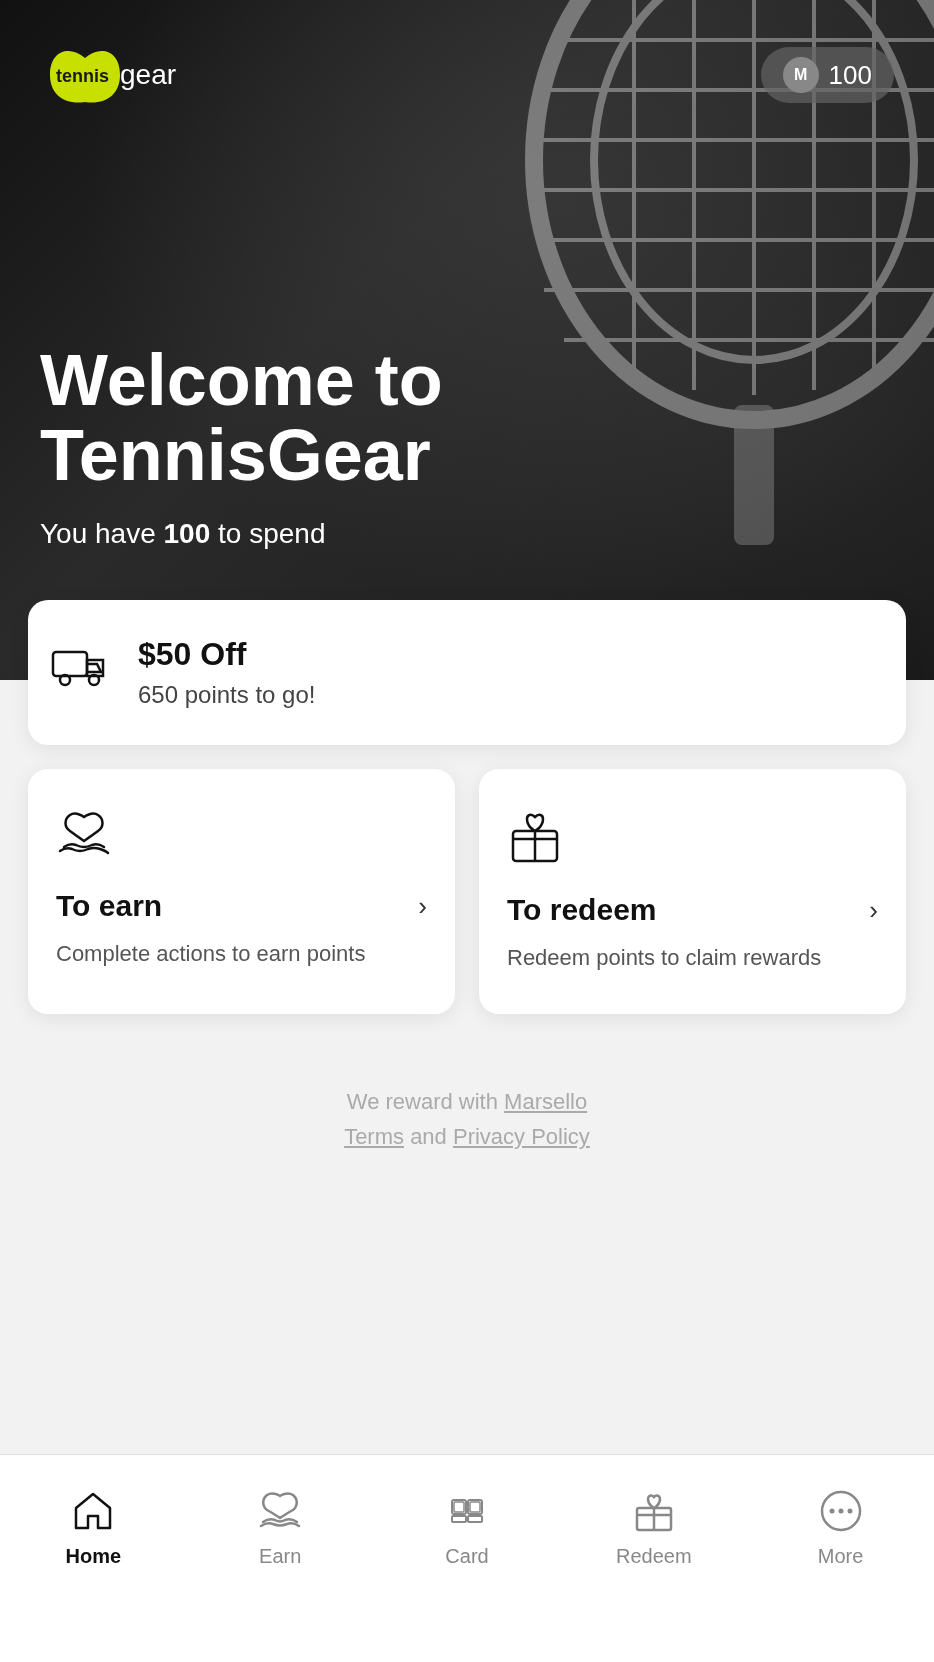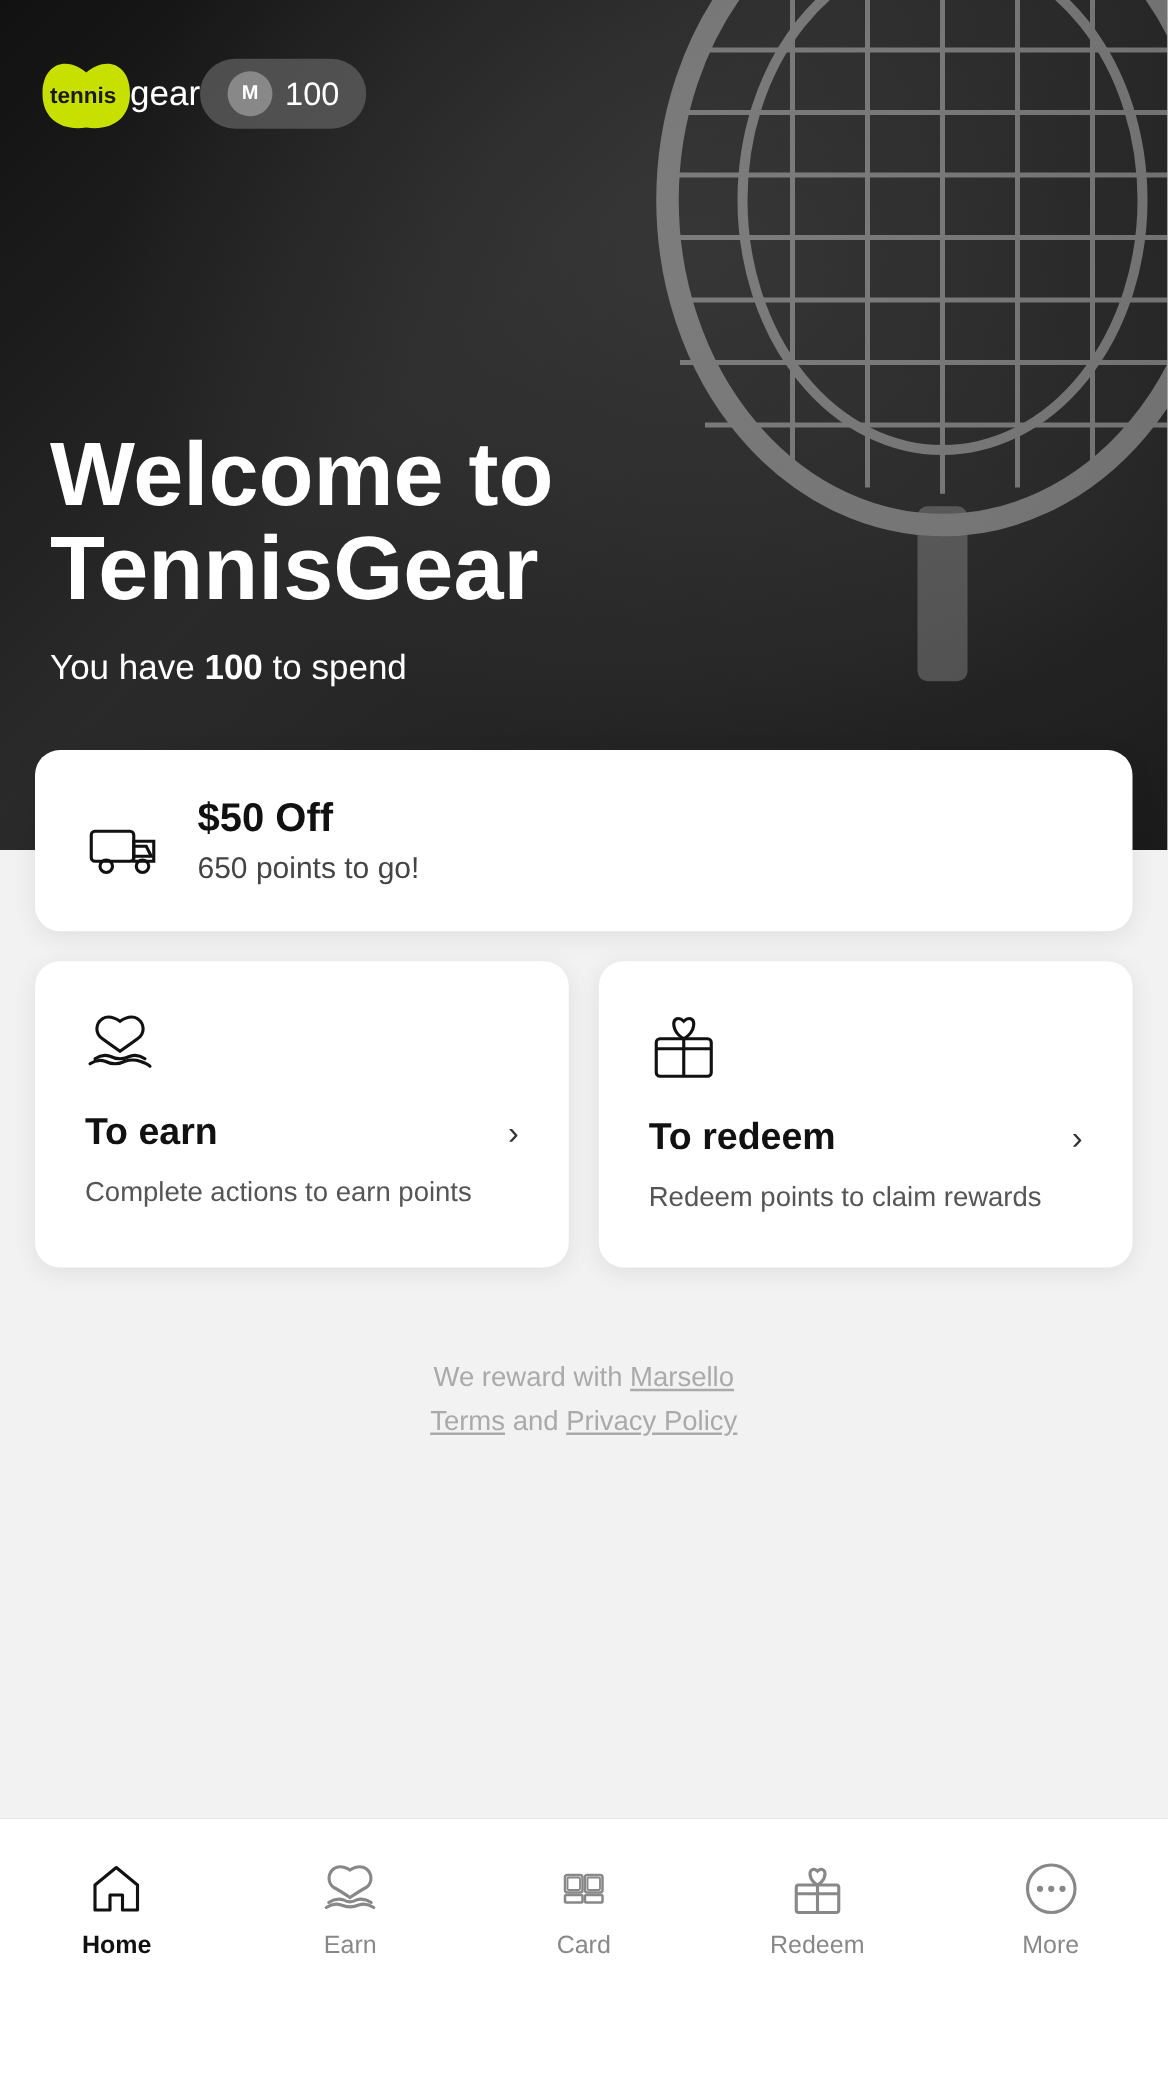--- a/index.html
+++ b/index.html
@@ -41,22 +41,23 @@
       height: 620px;
       opacity: 0.35;
     }
 
     .hero-header {
       position: absolute;
       top: 0;
       left: 0;
       right: 0;
       display: flex;
-      align-items: center;
-      padding: 40px 24px 0;
+      justify-content: space-between;
+      align-items: center;
+      padding: 40px 40px 0;
     }
 
     .logo-container {
       display: flex;
       align-items: center;
       gap: 0;
     }
 
     .logo-icon {
       width: 90px;
@@ -127,23 +128,23 @@
     .cards-section {
       padding: 0 28px;
       margin-top: -80px;
       position: relative;
       z-index: 10;
     }
 
     .promo-card {
       background: white;
       border-radius: 20px;
-      padding: 36px 40px;
-      display: flex;
-      align-items: flex-end;
+      padding: 36px 20px;
+      display: flex;
+      align-items: flex-start;
       gap: 30px;
       box-shadow: 0 4px 20px rgba(0,0,0,0.08);
       margin-bottom: 24px;
     }
 
     .promo-icon {
       flex-shrink: 0;
       width: 60px;
       height: 60px;
       display: flex;
@@ -166,21 +167,21 @@
     .action-cards {
       display: grid;
       grid-template-columns: 1fr 1fr;
       gap: 24px;
       margin-bottom: 50px;
     }
 
     .action-card {
       background: white;
       border-radius: 20px;
-      padding: 40px 40px;
+      padding: 40px 28px;
       box-shadow: 0 4px 20px rgba(0,0,0,0.08);
       cursor: pointer;
       position: relative;
     }
 
     .action-card-icon {
       margin-bottom: 28px;
     }
 
     .action-card-title-row {

